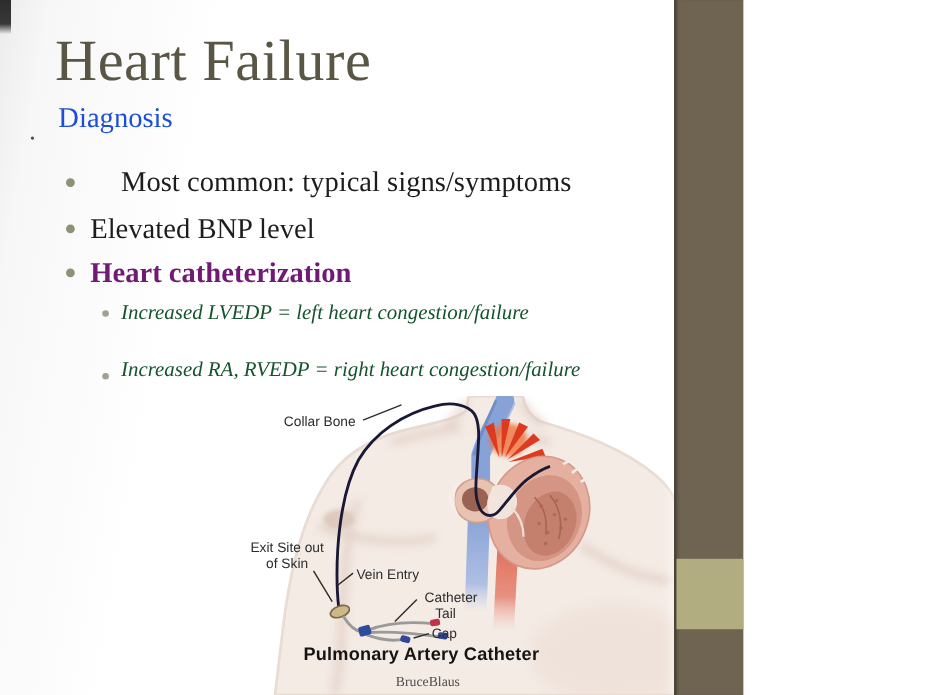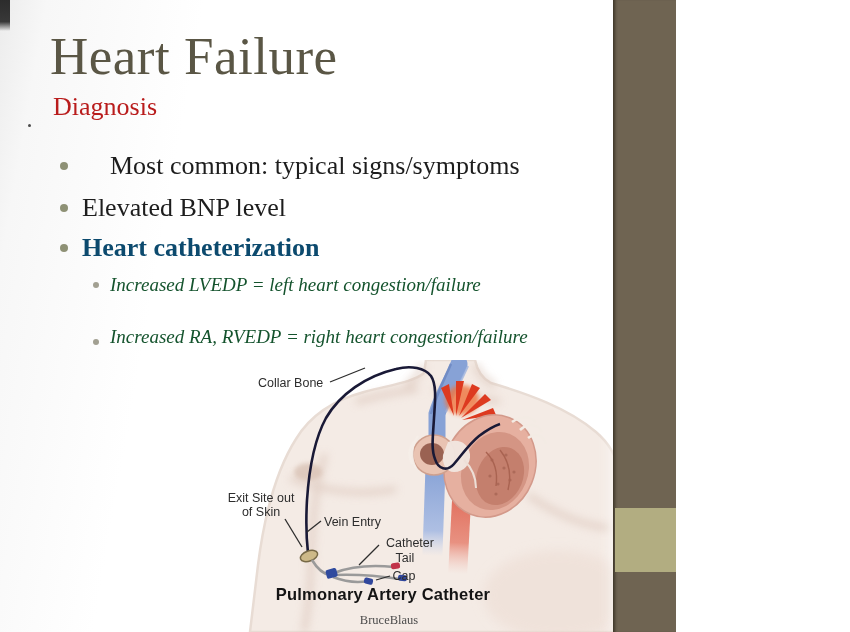--- a/index.html
+++ b/index.html
@@ -18,34 +18,34 @@
   .tiny-dot{
     position:absolute;left:28px;top:124px;width:3px;height:3px;
     border-radius:50%;background:#4b4b4b;
   }
   .title{
     position:absolute;left:50px;top:26px;
     font-size:53px;color:#5a5645;letter-spacing:.5px;white-space:nowrap;
   }
   .subtitle{
     position:absolute;left:53px;top:92px;
-    font-size:26px;color:#b91c1c;white-space:nowrap;
+    font-size:26px;color:#1d4ed8;white-space:nowrap;
   }
   .bullet-row{
     position:absolute;display:flex;align-items:flex-start;
     color:#1d1d1d;white-space:nowrap;
   }
   .bullet-row .dot{
     border-radius:50%;background:#8e9175;flex:none;
   }
   .b-main{left:60px;font-size:26px;line-height:30px;}
   .b-main .dot{width:8px;height:8px;margin:11px 14px 0 0;}
   .b-sub{left:93px;font-size:19px;line-height:26px;color:#14532d;font-style:italic;}
   .b-sub .dot{width:6px;height:6px;margin:10px 11px 0 0;background:#a2a092;}
-  .b-emph{font-weight:bold;color:#0c4a6e;}
+  .b-emph{font-weight:bold;color:#701a75;}
   .figure-svg{position:absolute;left:228px;top:360px;width:522px;height:272px;}
   .sidebar{
     position:absolute;top:0;right:0;width:63px;height:632px;
     background:#6f6452;
     box-shadow:inset 4px 0 3px -2px rgba(55,48,35,.85);
   }
   .sidebar-accent{
     position:absolute;top:508px;left:2px;width:61px;height:64px;
     background:#b2ad81;
   }

